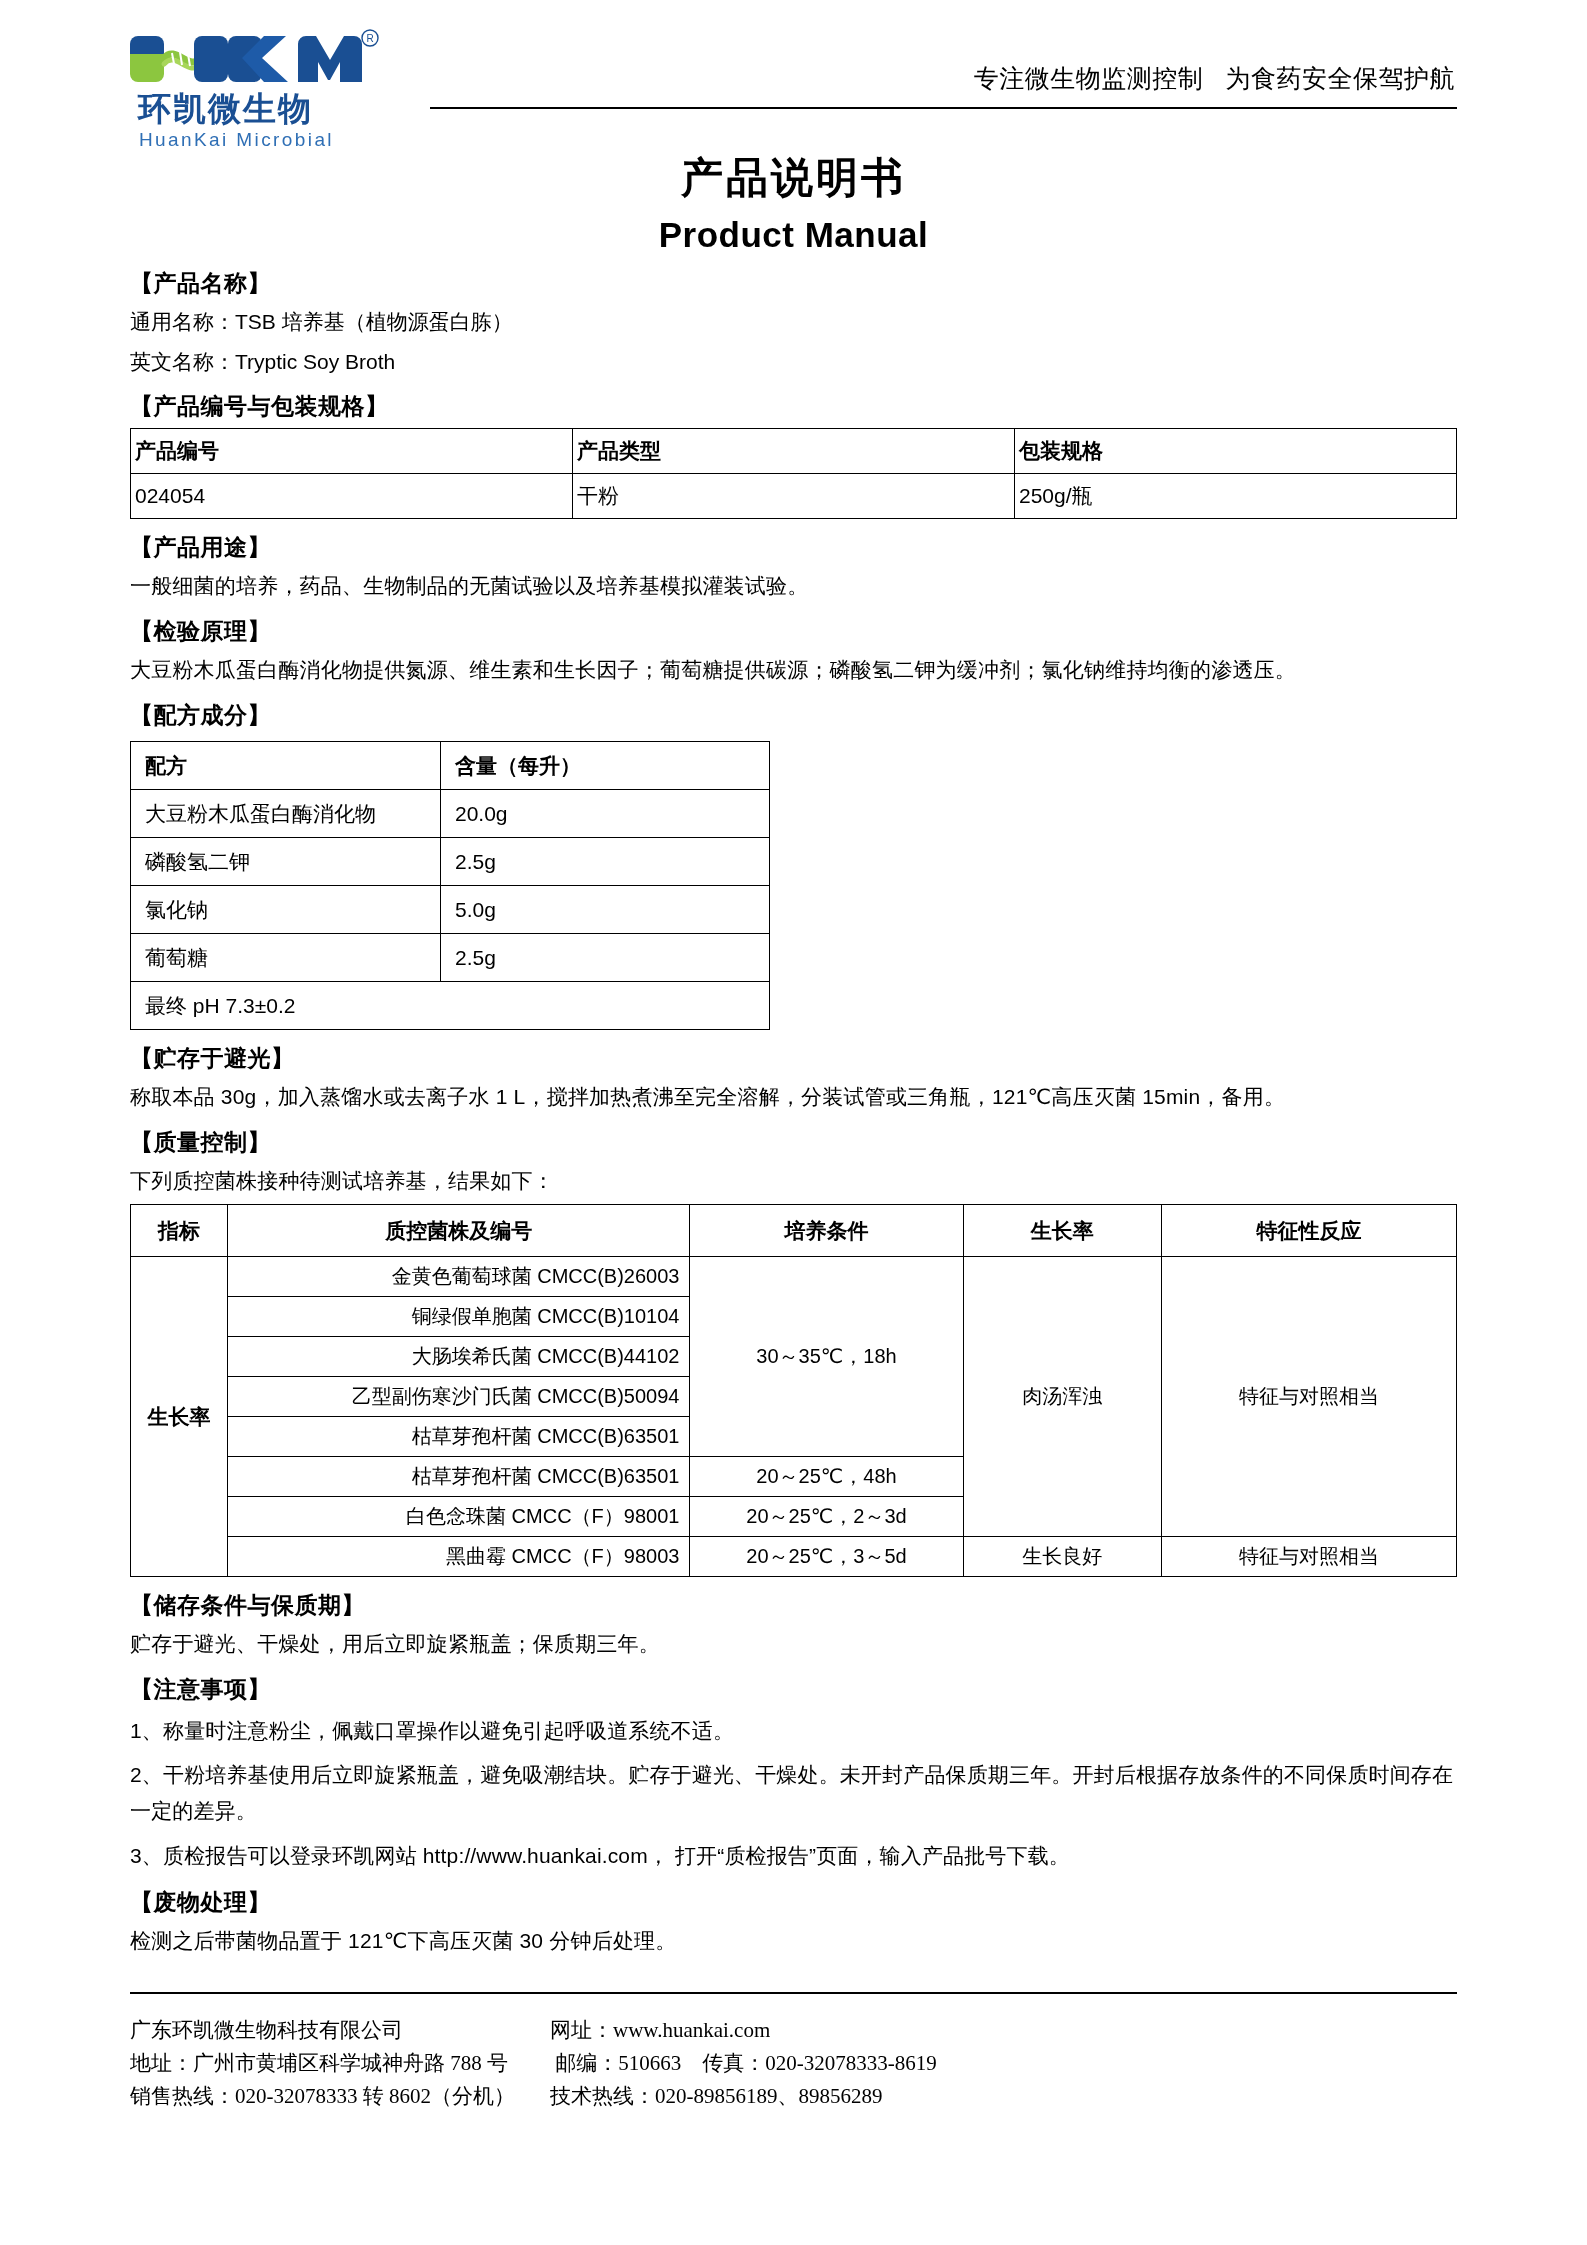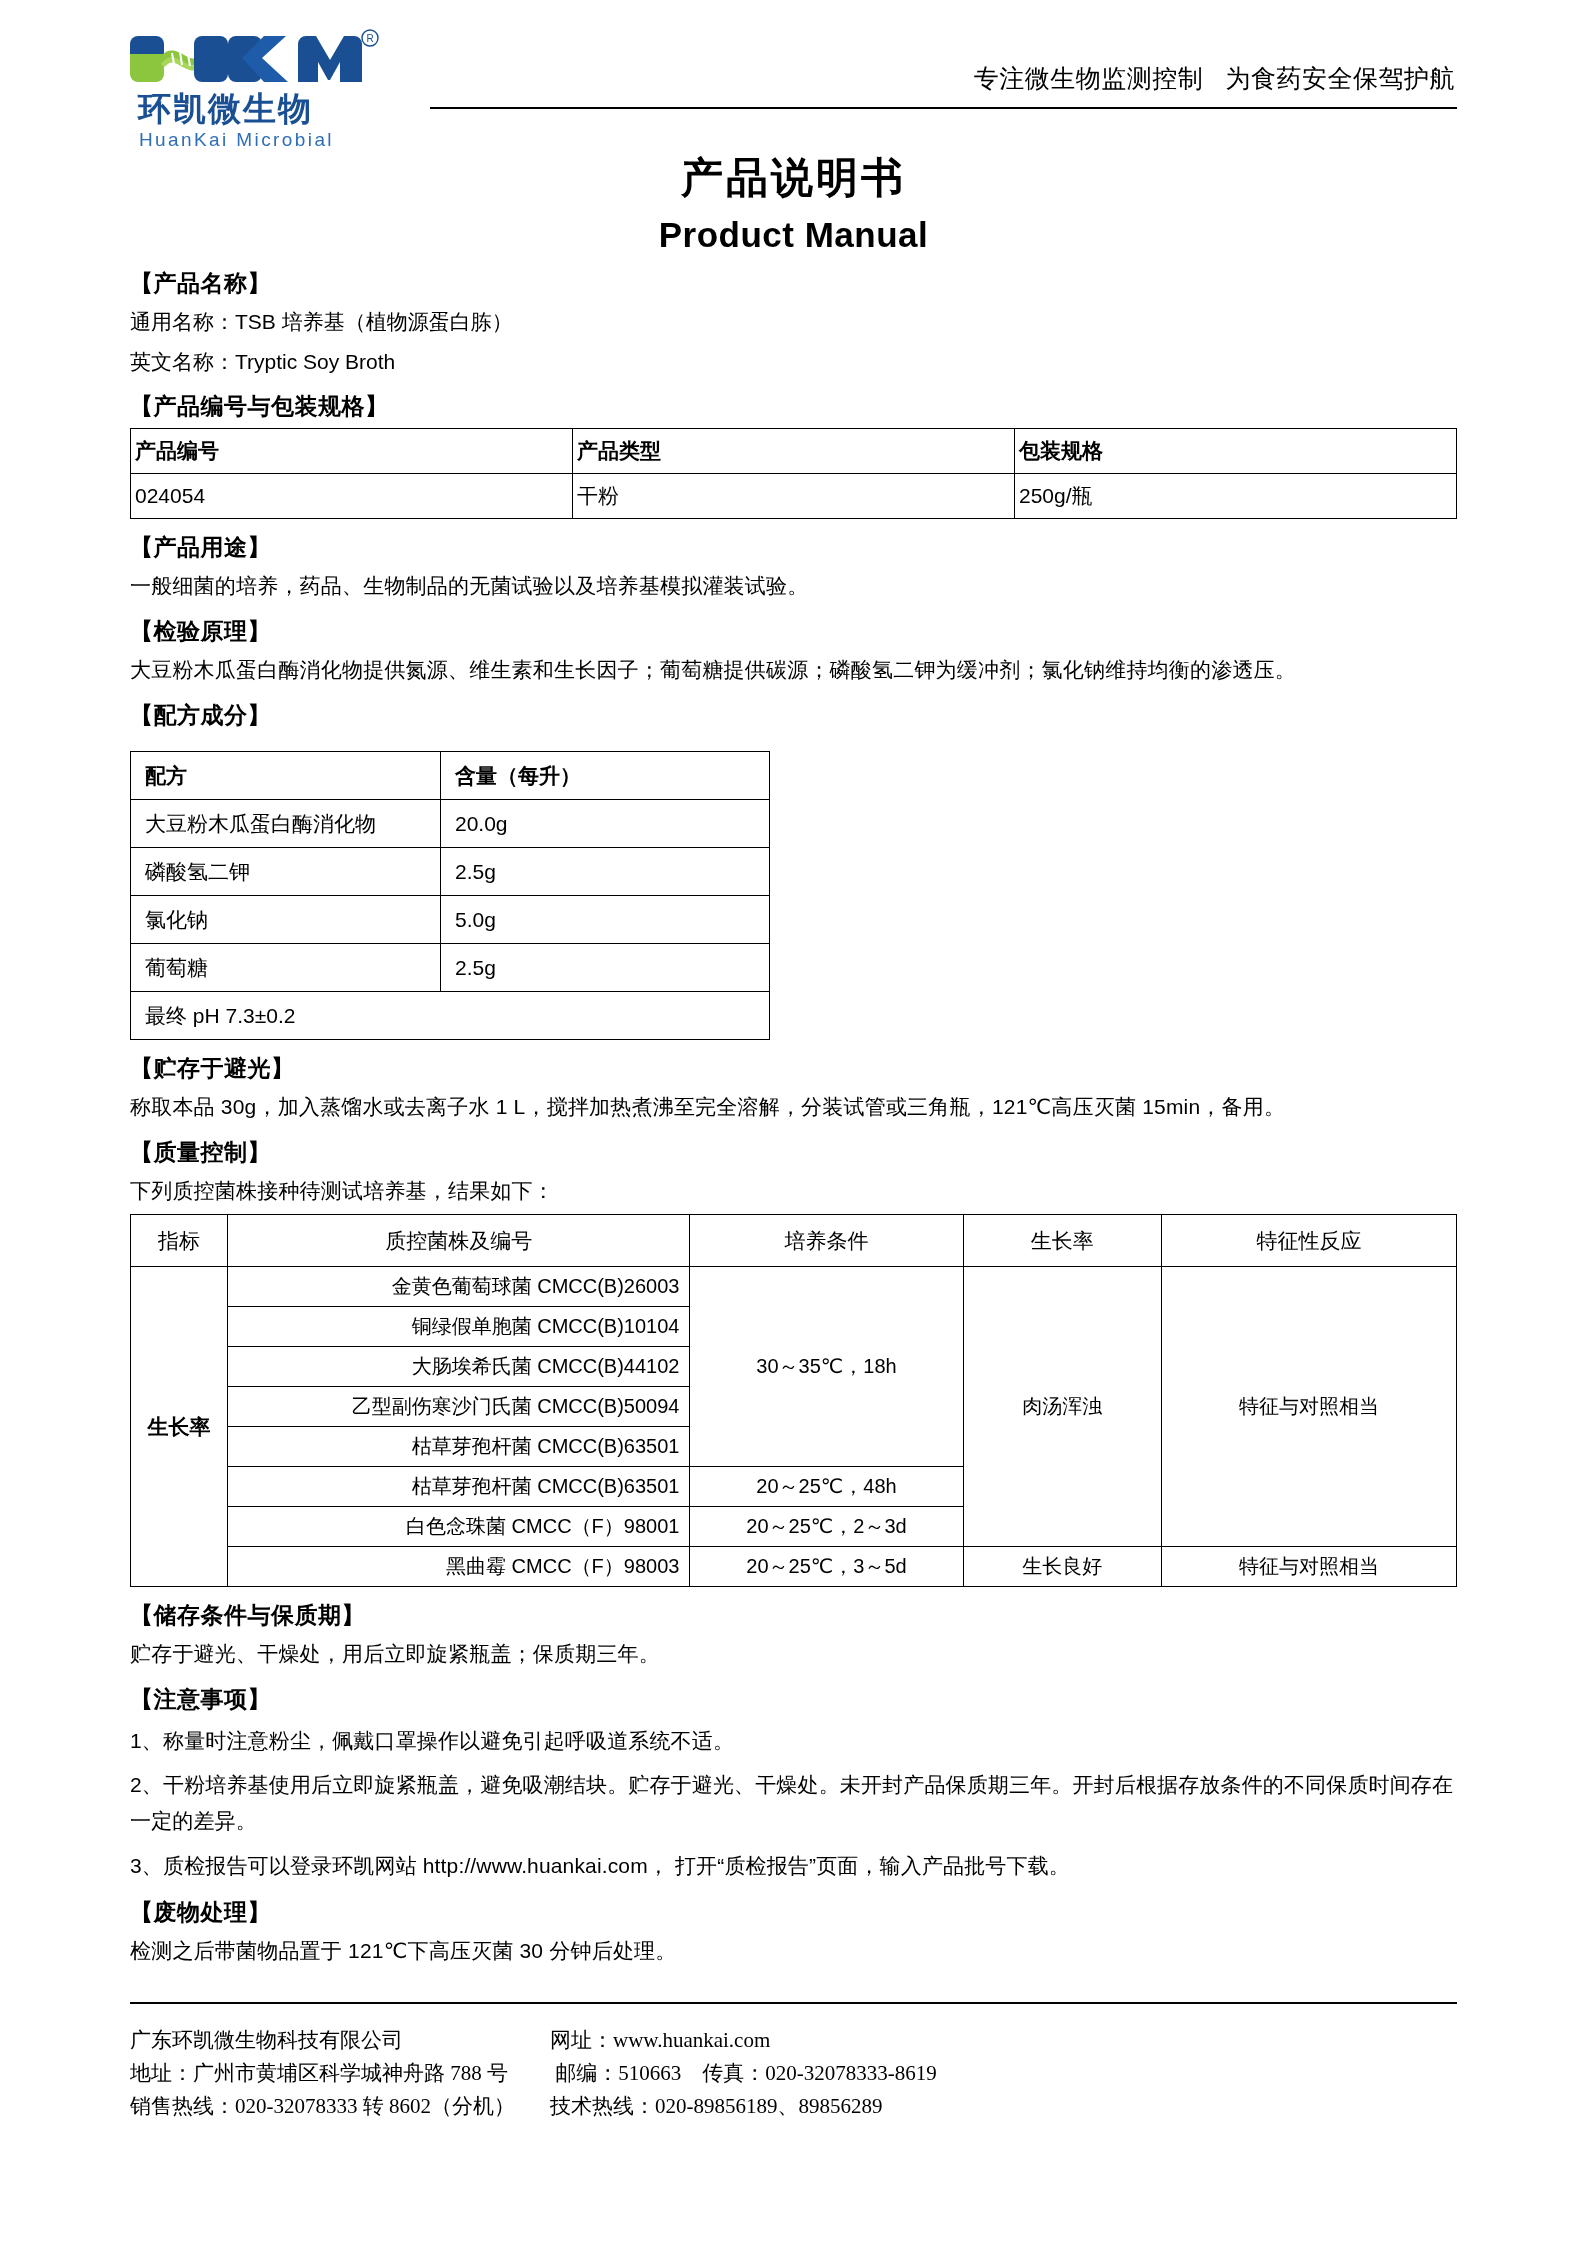--- a/index.html
+++ b/index.html
@@ -127,21 +127,21 @@
     border: 1.4px solid #000;
     text-align: left;
     padding: 8px 4px;
     height: 40px;
   }
   .tbl-spec th { font-weight: 700; font-size: 21px; }
   .tbl-spec td { font-weight: 400; font-size: 21px; }
 
   .tbl-formula {
     width: 640px;
-    margin-top: 20px;
+    margin-top: 10px;
     border-radius: 20px;
   }
   .tbl-formula th, .tbl-formula td {
     border: 1.4px solid #000;
     text-align: left;
     padding: 9px 14px;
     height: 48px;
   }
   .tbl-formula th { font-weight: 700; }
   .tbl-formula .c1 { width: 310px; }
@@ -155,21 +155,21 @@
     margin-bottom: 2px;
   }
   .tbl-qc th, .tbl-qc td {
     border: 1.4px solid #000;
     padding: 6px 10px;
     font-size: 20px;
     font-weight: 400;
     vertical-align: middle;
   }
   .tbl-qc th {
-    font-weight: 400;
+    font-weight: 700;
     text-align: center;
     height: 52px;
     font-size: 21px;
   }
   .tbl-qc td.strain { text-align: right; height: 38px; white-space: nowrap; padding-left: 28px; }
   .tbl-qc td.ctr { text-align: center; }
   .tbl-qc td.idx {
     text-align: center;
     font-weight: 700;
     font-size: 21px;

